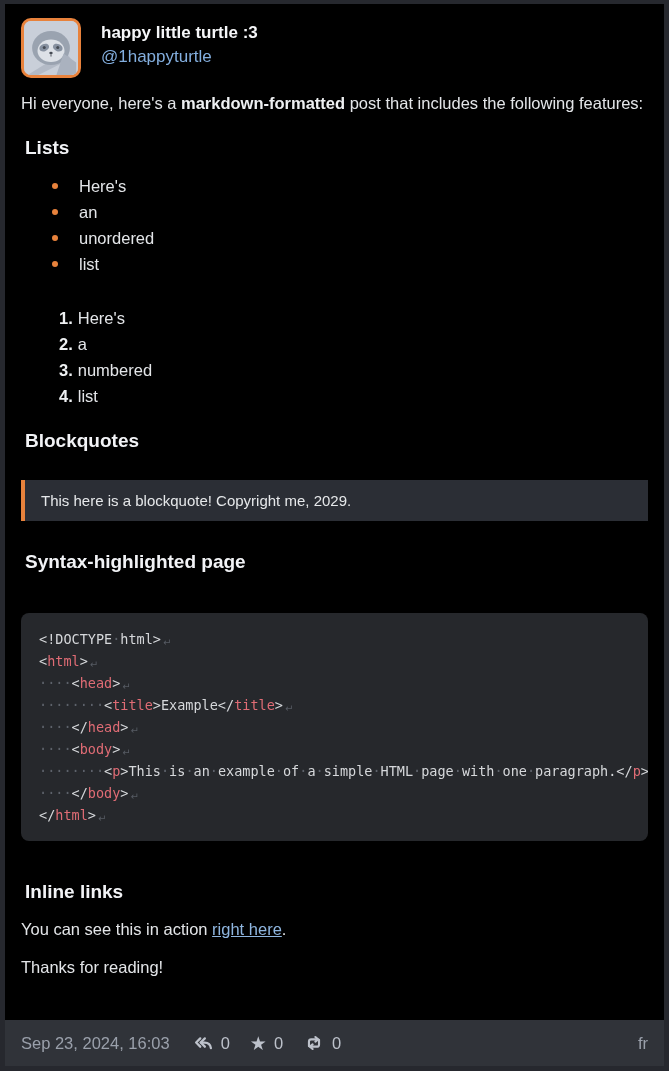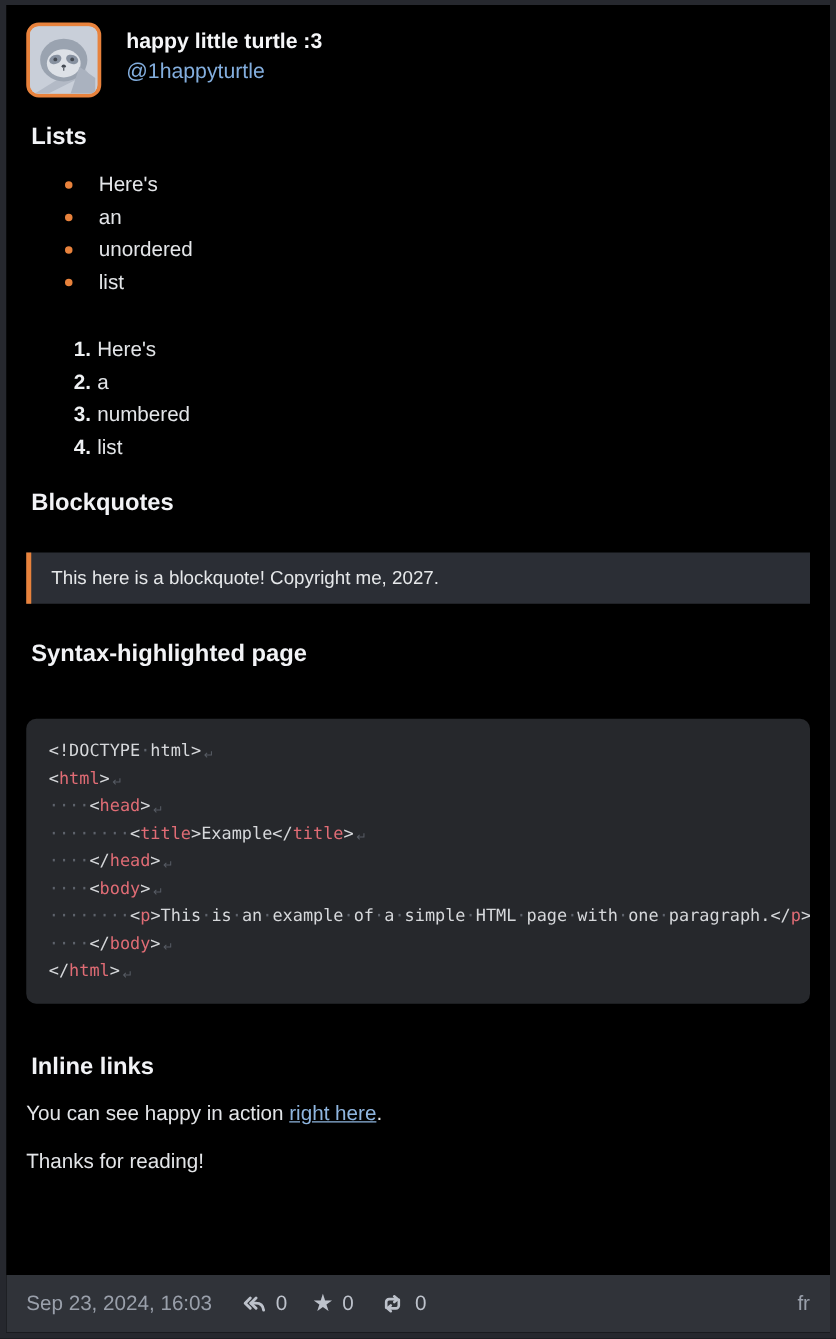--- a/index.html
+++ b/index.html
@@ -135,48 +135,49 @@
             <path d="M30 37 L30 39.5" stroke="#454b54" stroke-width="1" fill="none"></path>
             <path d="M44 36 L58 46 L58 60 L36 60 Z" fill="#aab2bf"></path>
           </svg>
         </div>
         <div class="names">
           <div class="display-name">happy little turtle :3</div>
           <a class="handle">@1happyturtle</a>
         </div>
       </div>
 
+      <p class="body-text"><span>Hi everyone, here's a </span><b>markdown-formatted</b><span> post that includes the following features:</span></p>
 
       <h1 class="md-heading">Lists</h1>
 
       <ul class="md-ul">
           <li>Here's</li>
           <li>an</li>
           <li>unordered</li>
           <li>list</li>
         </ul>
 
       <ol class="md-ol">
           <li><span class="num">1.</span><span>Here's</span></li>
           <li><span class="num">2.</span><span>a</span></li>
           <li><span class="num">3.</span><span>numbered</span></li>
           <li><span class="num">4.</span><span>list</span></li>
         </ol>
 
       <h1 class="md-heading">Blockquotes</h1>
 
-      <blockquote class="md-quote">This here is a blockquote! Copyright me, 2027.</blockquote>
+      <blockquote class="md-quote">This here is a blockquote! Copyright me, 2029.</blockquote>
 
       <h1 class="md-heading">Syntax-highlighted page</h1>
 
       <pre class="code-block"><div class="code-line"><span class="tok-p">&lt;!DOCTYPE</span><span class="tok-w">·</span><span class="tok-p">html&gt;</span><span class="tok-e">↵</span></div><div class="code-line"><span class="tok-p">&lt;</span><span class="tok-t">html</span><span class="tok-p">&gt;</span><span class="tok-e">↵</span></div><div class="code-line"><span class="tok-w">····</span><span class="tok-p">&lt;</span><span class="tok-t">head</span><span class="tok-p">&gt;</span><span class="tok-e">↵</span></div><div class="code-line"><span class="tok-w">········</span><span class="tok-p">&lt;</span><span class="tok-t">title</span><span class="tok-p">&gt;</span><span class="tok-p">Example</span><span class="tok-p">&lt;/</span><span class="tok-t">title</span><span class="tok-p">&gt;</span><span class="tok-e">↵</span></div><div class="code-line"><span class="tok-w">····</span><span class="tok-p">&lt;/</span><span class="tok-t">head</span><span class="tok-p">&gt;</span><span class="tok-e">↵</span></div><div class="code-line"><span class="tok-w">····</span><span class="tok-p">&lt;</span><span class="tok-t">body</span><span class="tok-p">&gt;</span><span class="tok-e">↵</span></div><div class="code-line"><span class="tok-w">········</span><span class="tok-p">&lt;</span><span class="tok-t">p</span><span class="tok-p">&gt;</span><span class="tok-p">This</span><span class="tok-w">·</span><span class="tok-p">is</span><span class="tok-w">·</span><span class="tok-p">an</span><span class="tok-w">·</span><span class="tok-p">example</span><span class="tok-w">·</span><span class="tok-p">of</span><span class="tok-w">·</span><span class="tok-p">a</span><span class="tok-w">·</span><span class="tok-p">simple</span><span class="tok-w">·</span><span class="tok-p">HTML</span><span class="tok-w">·</span><span class="tok-p">page</span><span class="tok-w">·</span><span class="tok-p">with</span><span class="tok-w">·</span><span class="tok-p">one</span><span class="tok-w">·</span><span class="tok-p">paragraph.</span><span class="tok-p">&lt;/</span><span class="tok-t">p</span><span class="tok-p">&gt;</span></div><div class="code-line"><span class="tok-w">····</span><span class="tok-p">&lt;/</span><span class="tok-t">body</span><span class="tok-p">&gt;</span><span class="tok-e">↵</span></div><div class="code-line"><span class="tok-p">&lt;/</span><span class="tok-t">html</span><span class="tok-p">&gt;</span><span class="tok-e">↵</span></div></pre>
 
       <h1 class="md-heading">Inline links</h1>
 
-      <p class="body-text"><span>You can see happy in action </span><a class="inline-link">right here</a><span>.</span></p>
+      <p class="body-text"><span>You can see this in action </span><a class="inline-link">right here</a><span>.</span></p>
 
       <p class="body-text">Thanks for reading!</p>
 
     </div>
 
     <div class="post-footer">
       <span class="timestamp">Sep 23, 2024, 16:03</span>
 
       <span class="action">
         <svg width="22" height="22" viewBox="0 0 24 24" fill="none" stroke="#bdc2cb" stroke-width="2.5" stroke-linecap="round" stroke-linejoin="round">

